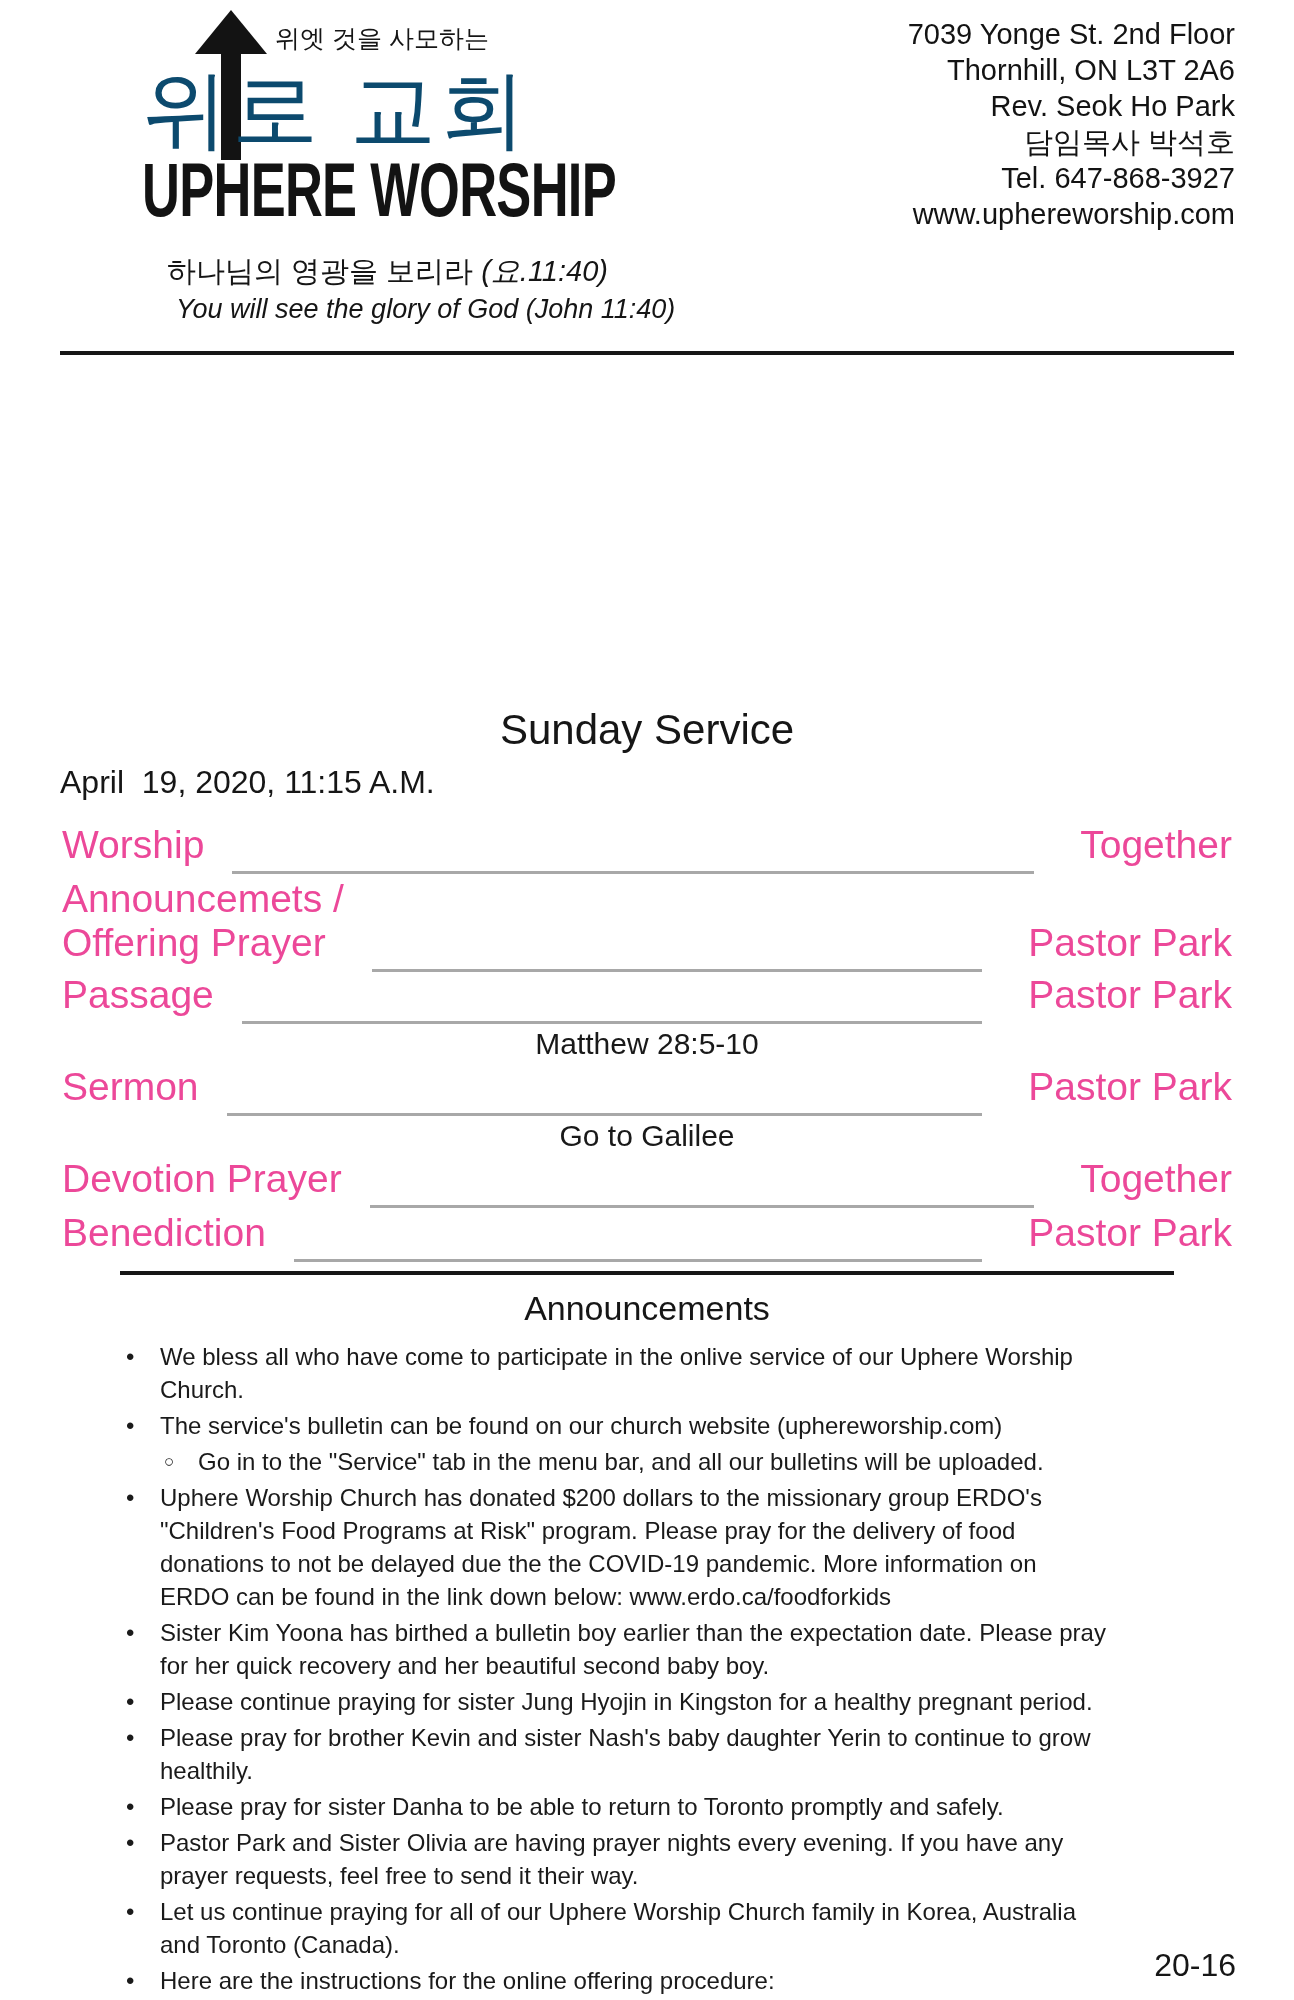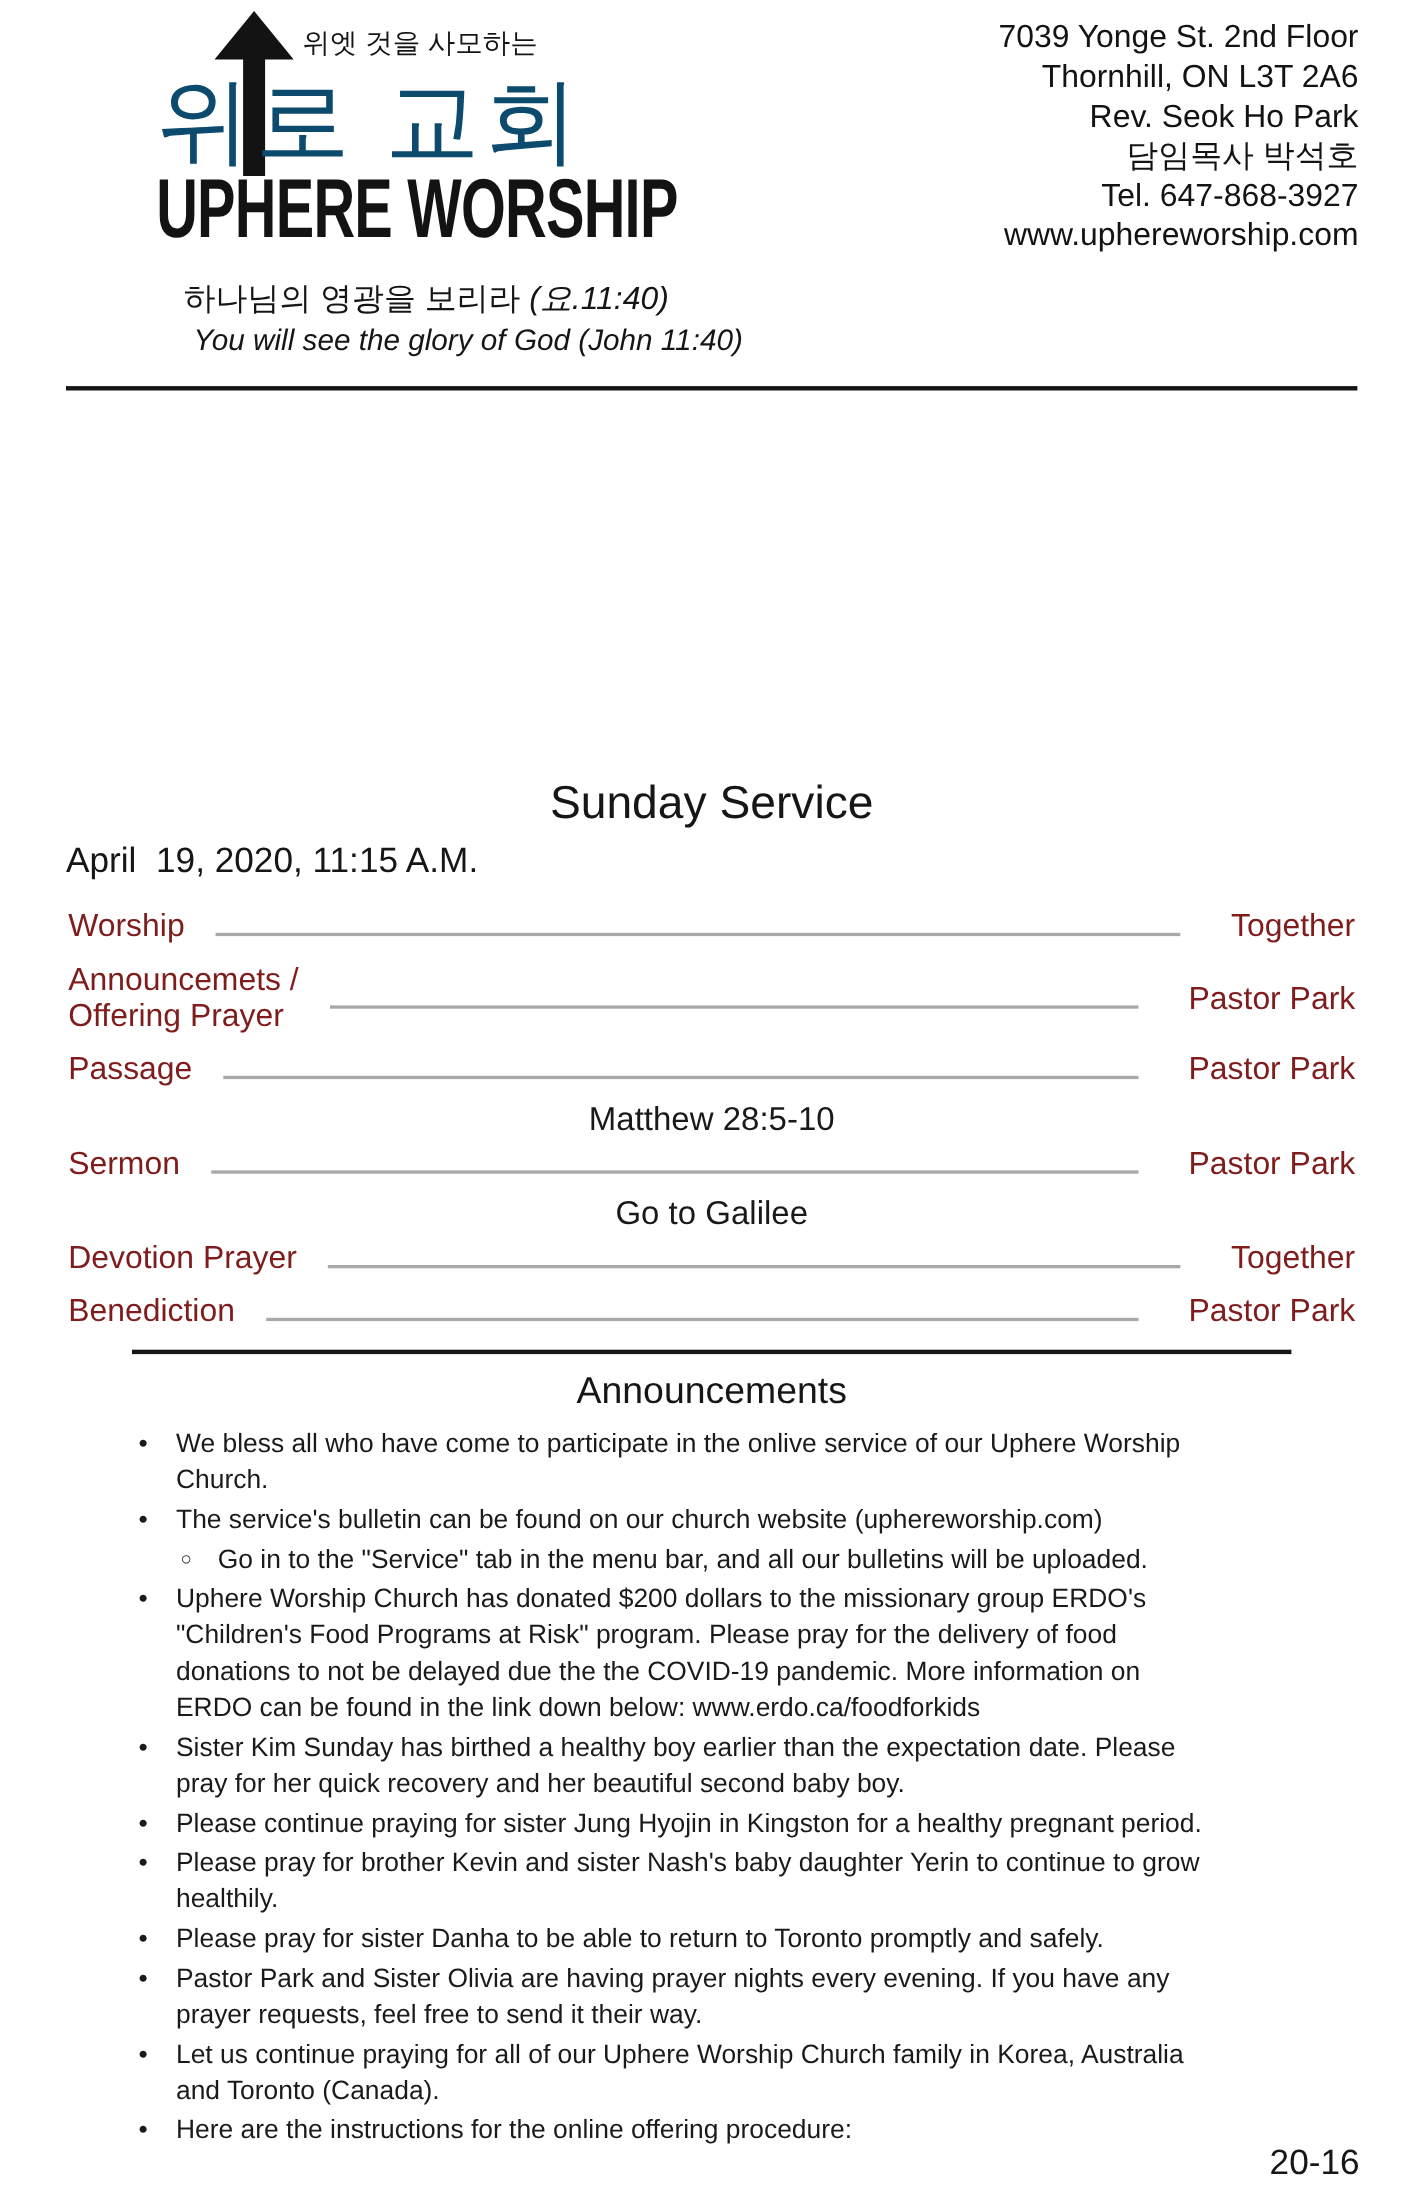--- a/index.html
+++ b/index.html
@@ -53,23 +53,23 @@
   }
   .rule1 { position: absolute; left: 0; right: 0; top: 351px; }
 
   
   .service { padding: 366px 60px 0 60px; }
   .service-title { text-align: center; font-size: 42px; color: #161616; }
   .service-date  { text-align: left; font-size: 32px; margin-top: 10px; color: #161616; white-space: pre; }
 
   .program { margin-top: 22px; padding: 0 2px; }
   .prow {
-    display: flex; align-items: center;
+    display: flex; align-items: flex-end;
     min-height: 38px; margin-bottom: 10px;
-    font-size: 29px; color: #7f1d1d;
+    font-size: 39px; color: #ec4899;
   }
   .prow.double { min-height: 74px; margin-bottom: 8px; }
   .plabel { white-space: pre-line; flex: 0 0 auto; }
   .pline {
     flex: 1 1 auto; height: 3px; background: #a8a8a8;
     margin: 0 46px 0 28px; position: relative; top: 7px;
   }
   .pperson { flex: 0 0 auto; text-align: right; }
   .pdetail {
     text-align: center; font-size: 30px; color: #191919;
@@ -181,21 +181,21 @@
     <div class="ann lv2">
         <span class="m">○</span>
         <span class="t">Go in to the "Service" tab in the menu bar, and all our bulletins will be uploaded.</span>
       </div>
     <div class="ann lv1">
         <span class="m">•</span>
         <span class="t">Uphere Worship Church has donated $200 dollars to the missionary group ERDO's "Children's Food Programs at Risk" program. Please pray for the delivery of food donations to not be delayed due the the COVID-19 pandemic. More information on ERDO can be found in the link down below: www.erdo.ca/foodforkids</span>
       </div>
     <div class="ann lv1">
         <span class="m">•</span>
-        <span class="t">Sister Kim Sunday has birthed a healthy boy earlier than the expectation date. Please pray for her quick recovery and her beautiful second baby boy.</span>
+        <span class="t">Sister Kim Yoona has birthed a bulletin boy earlier than the expectation date. Please pray for her quick recovery and her beautiful second baby boy.</span>
       </div>
     <div class="ann lv1">
         <span class="m">•</span>
         <span class="t">Please continue praying for sister Jung Hyojin in Kingston for a healthy pregnant period.</span>
       </div>
     <div class="ann lv1">
         <span class="m">•</span>
         <span class="t">Please pray for brother Kevin and sister Nash's baby daughter Yerin to continue to grow healthily.</span>
       </div>
     <div class="ann lv1">

